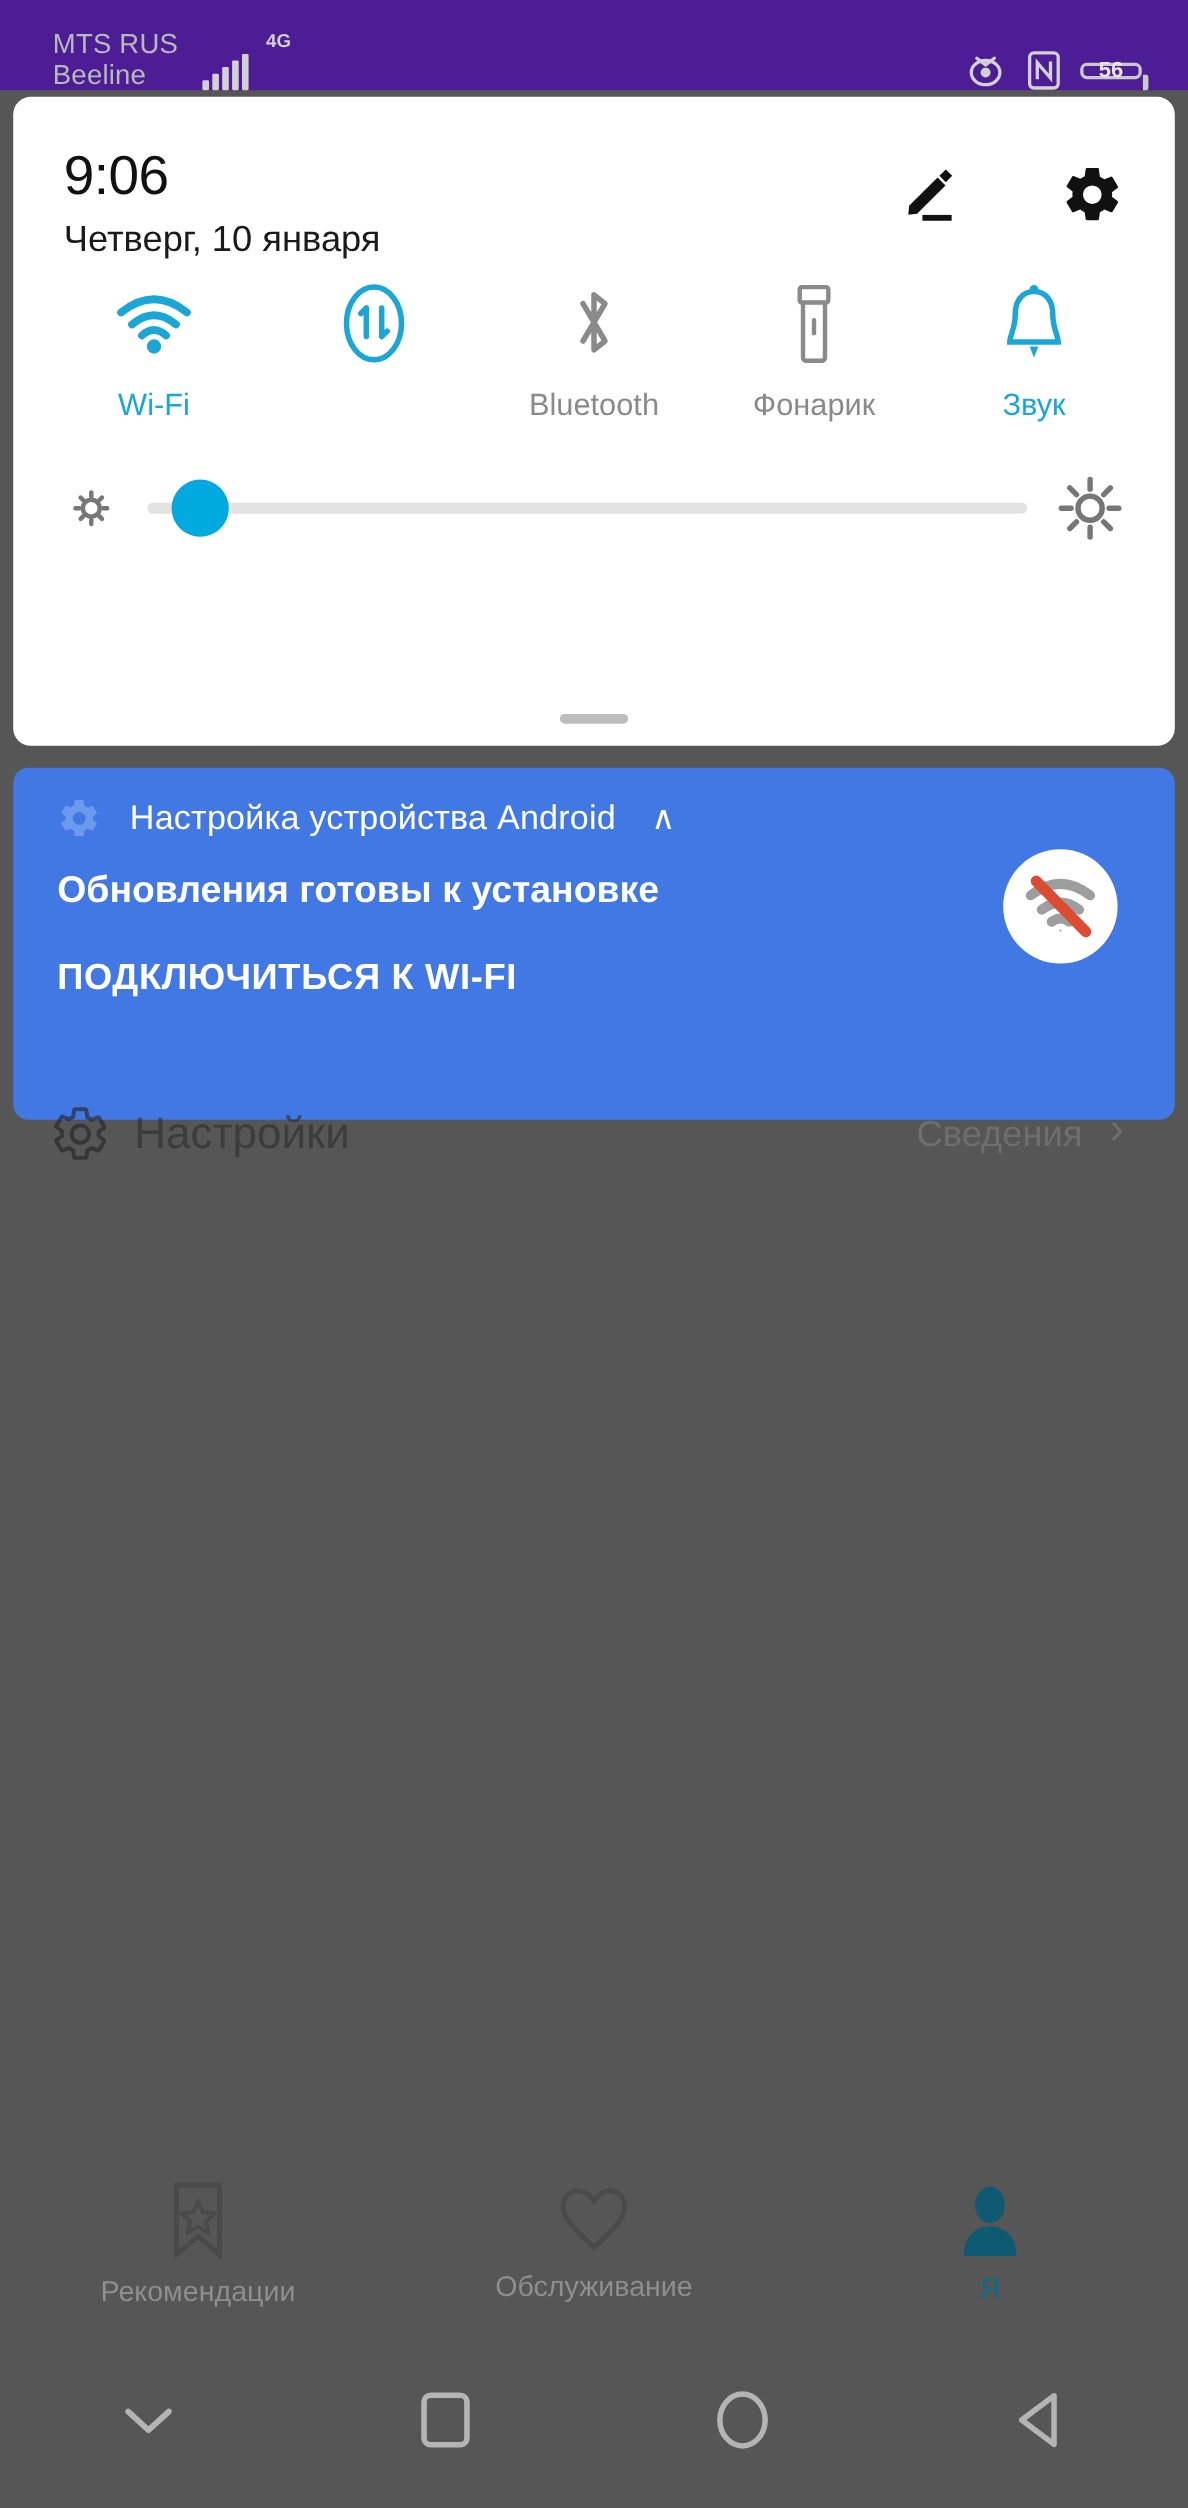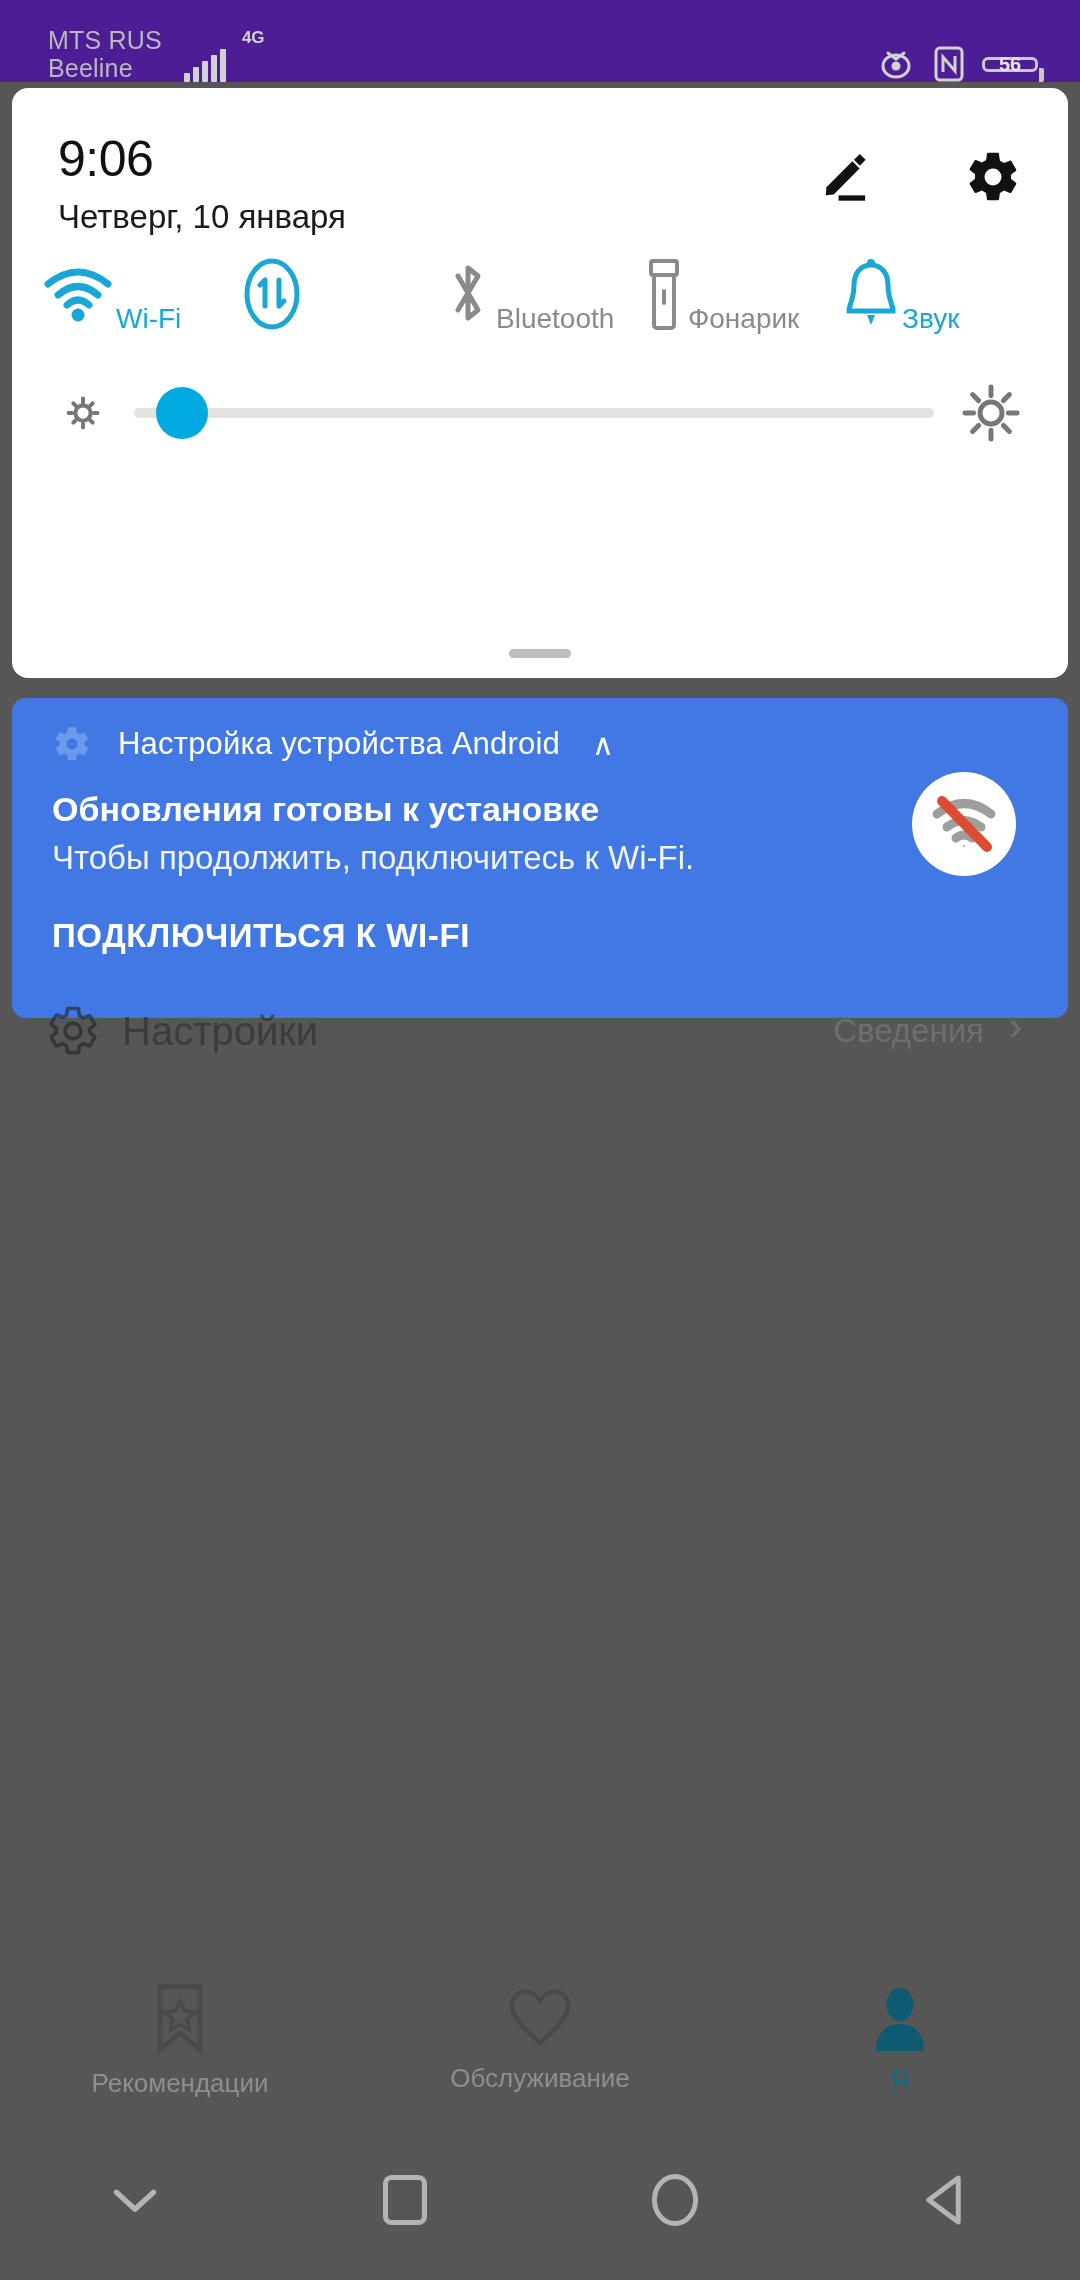--- a/index.html
+++ b/index.html
@@ -37,21 +37,21 @@
     position:absolute; top:88px; left:12px; width:1056px; height:590px;
     background:#fff; border-radius:16px;
   }
   .qs-header { display:flex; align-items:flex-start; padding:42px 46px 0 46px; }
   .clock { font-size:50px; color:#111; font-weight:normal; letter-spacing:-.5px; }
   .datetext { font-size:33px; color:#1a1a1a; margin-top:10px; }
   .qs-header-icons { margin-left:auto; display:flex; gap:88px; padding-top:18px; }
   .hicon { width:58px; height:58px; }
 
   .toggles { display:flex; padding:16px 28px 0 28px; }
-  .toggle { flex:1; display:flex; flex-direction:row; align-items:flex-end; }
+  .toggle { flex:1; display:flex; flex-direction:column; align-items:center; }
   .toggle .ic { height:84px; display:flex; align-items:center; justify-content:center; }
   .toggle .lbl { font-size:28px; margin-top:14px; text-align:center; line-height:1.25; }
   .on .lbl { color:#1aa7d6; }
   .off .lbl { color:#8a8a8a; }
 
   .brightness { display:flex; align-items:center; padding:0 44px; margin-top:44px; }
   .track { flex:1; height:10px; background:#e3e3e3; border-radius:6px; margin:0 24px; position:relative; }
   .thumb { position:absolute; left:6%; top:50%; transform:translate(-50%,-50%);
            width:52px; height:52px; background:#00a9e0; border-radius:50%; }
   .handle { position:absolute; bottom:20px; left:50%; transform:translateX(-50%);
@@ -244,21 +244,20 @@
 
   <div class="notif">
     <div class="notif-head">
       <svg width="40" height="40" viewBox="0 0 24 24">
         <path d="M19.4 13c.04-.3.06-.62.06-.96s-.02-.66-.07-.96l2.1-1.6c.19-.15.24-.41.12-.63l-2-3.4c-.12-.22-.38-.3-.6-.22l-2.47 1c-.52-.39-1.07-.72-1.68-.96l-.37-2.6A.5.5 0 0014 2h-4a.5.5 0 00-.5.42l-.37 2.6c-.6.25-1.16.58-1.68.97l-2.47-1a.49.49 0 00-.6.22l-2 3.4c-.12.21-.07.48.12.63l2.1 1.6c-.05.3-.08.63-.08.96s.03.66.07.96l-2.1 1.6c-.19.15-.24.41-.12.63l2 3.4c.12.22.38.3.6.22l2.47-1c.52.39 1.07.72 1.68.97l.37 2.6c.04.24.25.42.5.42h4c.25 0 .46-.18.5-.42l.37-2.6c.6-.25 1.16-.58 1.68-.97l2.47 1c.22.08.48 0 .6-.22l2-3.4c.12-.22.07-.48-.12-.63l-2.09-1.6zM12 15.5A3.5 3.5 0 1112 8.5a3.5 3.5 0 010 7z" fill="#6b9aec"></path>
       </svg>
       <span class="notif-app">Настройка устройства Android</span>
       <span class="chev">∧</span>
     </div>
     <div class="notif-title">Обновления готовы к установке</div>
-    <div class="notif-text">Чтобы продолжить, подключитесь к Wi-Fi.</div>
     <div class="notif-action">ПОДКЛЮЧИТЬСЯ К WI-FI</div>
     <div class="notif-badge">
       <svg width="78" height="78" viewBox="0 0 78 78">
         <path d="M12 29 Q39 8 66 29" fill="none" stroke="#9e9e9e" stroke-width="9" stroke-linecap="round"></path>
         <path d="M22 42 Q39 29 56 42" fill="none" stroke="#9e9e9e" stroke-width="9" stroke-linecap="round"></path>
         <path d="M31 53 Q39 47 47 53" fill="none" stroke="#9e9e9e" stroke-width="9" stroke-linecap="round"></path>
         <circle cx="39" cy="61" r="1" fill="#9e9e9e"></circle>
         <path d="M17 16 L62 62" stroke="#dd4b32" stroke-width="10" stroke-linecap="round"></path>
       </svg>
     </div>

